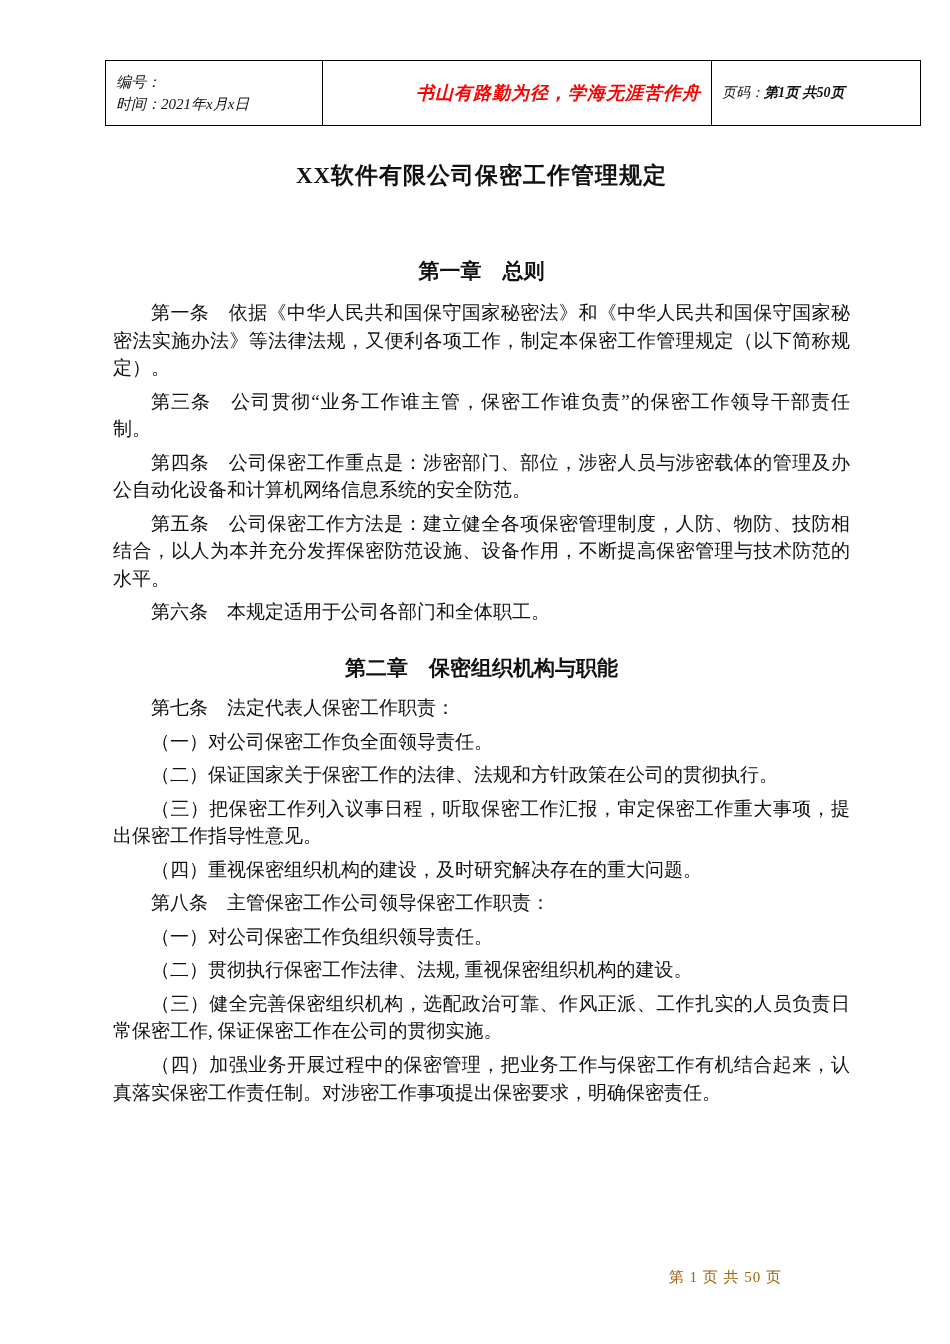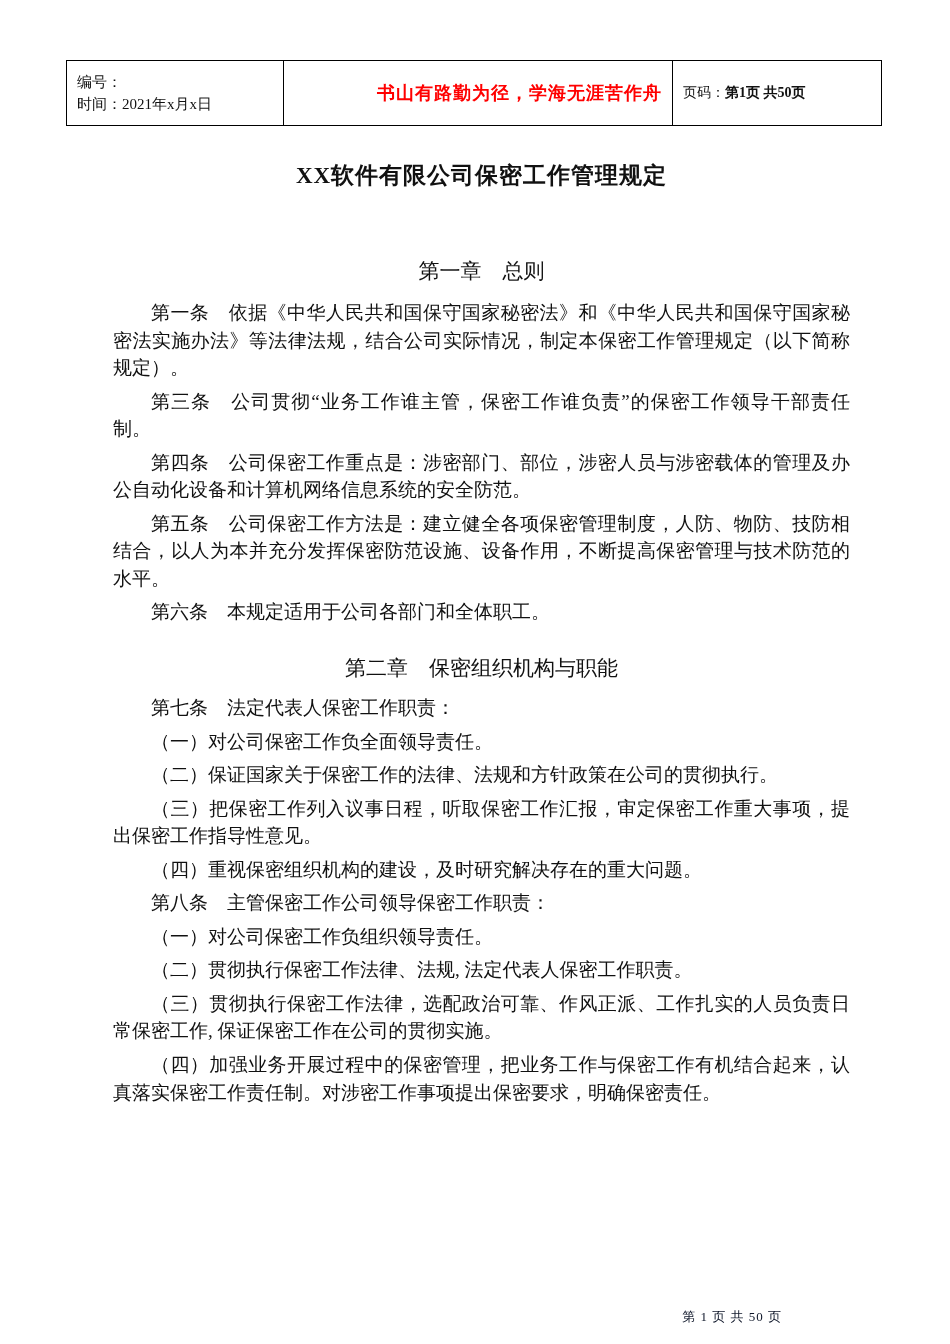--- a/index.html
+++ b/index.html
@@ -13,23 +13,24 @@
     overflow: hidden;
   }
   .page {
     position: relative;
     width: 950px;
     height: 1344px;
   }
   
   .header-table {
     border-collapse: collapse;
-    margin: 60px 0 0 66px;
+    margin: 60px 0 0 105px;
     width: 785px;
     table-layout: fixed;
+    font-style: italic;
   }
   .header-table td {
     border: 1.5px solid #000;
     vertical-align: middle;
     padding: 6px 10px;
     height: 52px;
     background: #fff;
   }
   .hcell-left { width: 196px; font-size: 15px; line-height: 1.5; }
   .hcell-left div { white-space: nowrap; }
@@ -51,39 +52,39 @@
   .doc-title {
     text-align: center;
     font-size: 23px;
     font-weight: bold;
     margin: 34px 0 0 0;
     letter-spacing: 1px;
   }
   .chapter-heading {
     text-align: center;
     font-size: 21px;
-    font-weight: normal;
+    font-weight: bold;
     margin: 0 0 14px 0;
   }
   .chapter-heading.first { margin-top: 66px; }
   .chapter-heading.second { margin-top: 28px; margin-bottom: 12px; }
   .para {
     font-size: 19px;
     line-height: 1.45;
     text-align: justify;
     text-indent: 2em;
     margin: 0 0 6px 0;
   }
   
   .page-footer {
     position: absolute;
-    top: 1248px;
+    top: 1208px;
     right: 168px;
-    font-size: 13px;
-    color: #0f172a;
+    font-size: 15px;
+    color: #a16207;
     letter-spacing: 1px;
   }
 </style>
 </head>
 <body>
 
 <div class="page">
 
   <table class="header-table">
     <tbody>
@@ -100,35 +101,35 @@
         </td>
       </tr>
     </tbody>
   </table>
 
   <div class="content">
 
     <h1 class="doc-title">XX软件有限公司保密工作管理规定</h1>
 
     <h2 class="chapter-heading first">第一章　总则</h2>
-    <p class="para">第一条　依据《中华人民共和国保守国家秘密法》和《中华人民共和国保守国家秘密法实施办法》等法律法规，结合公司实际情况，制定本保密工作管理规定（以下简称规定）。</p>
+    <p class="para">第一条　依据《中华人民共和国保守国家秘密法》和《中华人民共和国保守国家秘密法实施办法》等法律法规，又便利各项工作，制定本保密工作管理规定（以下简称规定）。</p>
     <p class="para">第三条　公司贯彻“业务工作谁主管，保密工作谁负责”的保密工作领导干部责任制。</p>
     <p class="para">第四条　公司保密工作重点是：涉密部门、部位，涉密人员与涉密载体的管理及办公自动化设备和计算机网络信息系统的安全防范。</p>
     <p class="para">第五条　公司保密工作方法是：建立健全各项保密管理制度，人防、物防、技防相结合，以人为本并充分发挥保密防范设施、设备作用，不断提高保密管理与技术防范的水平。</p>
     <p class="para">第六条　本规定适用于公司各部门和全体职工。</p>
 
     <h2 class="chapter-heading second">第二章　保密组织机构与职能</h2>
     <p class="para">第七条　法定代表人保密工作职责：</p>
     <p class="para">（一）对公司保密工作负全面领导责任。</p>
     <p class="para">（二）保证国家关于保密工作的法律、法规和方针政策在公司的贯彻执行。</p>
     <p class="para">（三）把保密工作列入议事日程，听取保密工作汇报，审定保密工作重大事项，提出保密工作指导性意见。</p>
     <p class="para">（四）重视保密组织机构的建设，及时研究解决存在的重大问题。</p>
     <p class="para">第八条　主管保密工作公司领导保密工作职责：</p>
     <p class="para">（一）对公司保密工作负组织领导责任。</p>
-    <p class="para">（二）贯彻执行保密工作法律、法规, 法定代表人保密工作职责。</p>
-    <p class="para">（三）贯彻执行保密工作法律，选配政治可靠、作风正派、工作扎实的人员负责日常保密工作, 保证保密工作在公司的贯彻实施。</p>
+    <p class="para">（二）贯彻执行保密工作法律、法规, 重视保密组织机构的建设。</p>
+    <p class="para">（三）健全完善保密组织机构，选配政治可靠、作风正派、工作扎实的人员负责日常保密工作, 保证保密工作在公司的贯彻实施。</p>
     <p class="para">（四）加强业务开展过程中的保密管理，把业务工作与保密工作有机结合起来，认真落实保密工作责任制。对涉密工作事项提出保密要求，明确保密责任。</p>
 
   </div>
 
   <div class="page-footer">第 1 页 共 50 页</div>
 
 </div>
 
 </body></html>

